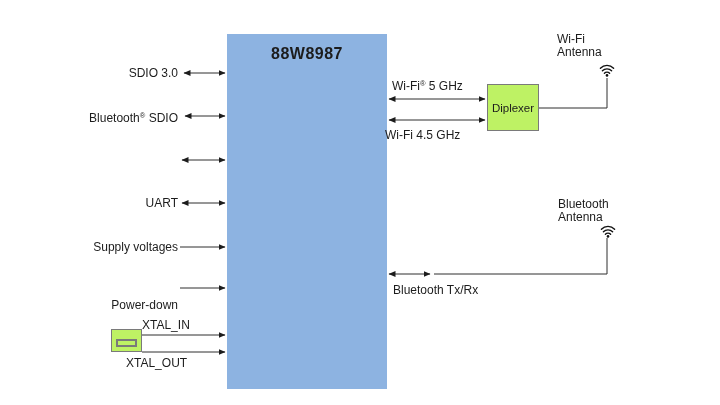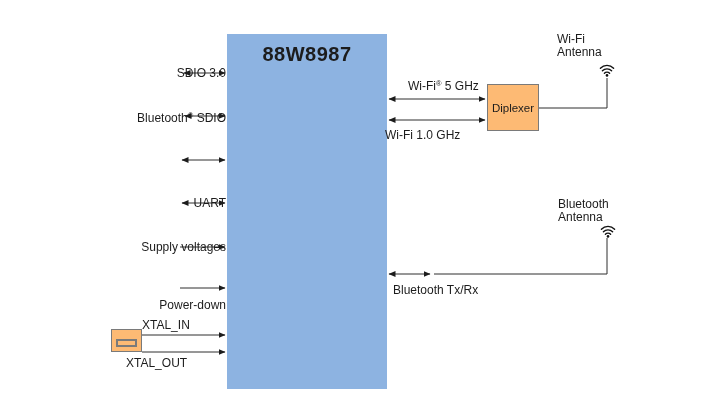--- a/index.html
+++ b/index.html
@@ -19,40 +19,39 @@
     white-space: nowrap;
   }
   .sup {
     font-size: 7.5px;
     vertical-align: 4px;
   }
   .left-port {
     left: 0;
     width: 178px;
     text-align: right;
-    padding-left: 48px;
   }
   .chip {
     left: 227px;
     top: 34px;
     width: 160px;
     height: 355px;
     background: #8db3e1;
   }
   .chip-title {
     left: 227px;
     top: 46px;
     width: 160px;
     text-align: center;
-    font-size: 20px;
+    font-size: 16px;
     font-weight: bold;
     letter-spacing: 0.5px;
   }
   .box {
-    background: #fdba74;
+    background: #bef264;
     border: 1px solid #7a7a7a;
     box-sizing: border-box;
   }
   .diplexer {
     left: 487px;
     top: 84px;
     width: 52px;
     height: 47px;
     display: flex;
     align-items: center;
@@ -111,22 +110,22 @@
   <div class="abs label left-port" style="top:195px">UART</div>
   <div class="abs label left-port" style="top:239px">Supply voltages</div>
   <div class="abs label left-port" style="top:297px">Power-down</div>
   <div class="abs label centered" style="left:142px; top:317px; width:72px">XTAL_IN</div>
   <div class="abs label centered" style="left:126px; top:355px; width:76px">XTAL_OUT</div>
 
   <div class="abs box crystal-outer">
     <div class="abs box crystal-inner"></div>
   </div>
 
-  <div class="abs label centered" style="left:408px; top:76px; width:110px"><span>Wi-Fi</span><span class="sup">®</span><span> 5 GHz</span></div>
-  <div class="abs label centered" style="left:385px; top:127px; width:110px">Wi-Fi 1.0 GHz</div>
+  <div class="abs label centered" style="left:392px; top:76px; width:110px"><span>Wi-Fi</span><span class="sup">®</span><span> 5 GHz</span></div>
+  <div class="abs label centered" style="left:385px; top:127px; width:110px">Wi-Fi 4.5 GHz</div>
   <div class="abs label" style="left:393px; top:282px">Bluetooth Tx/Rx</div>
 
   <div class="abs box diplexer">
     <span>Diplexer</span>
   </div>
 
   <div class="abs label centered" style="left:557px; top:33px; width:100px; line-height:13px">
     <div>Wi-Fi</div>
     <div>Antenna</div>
   </div>

